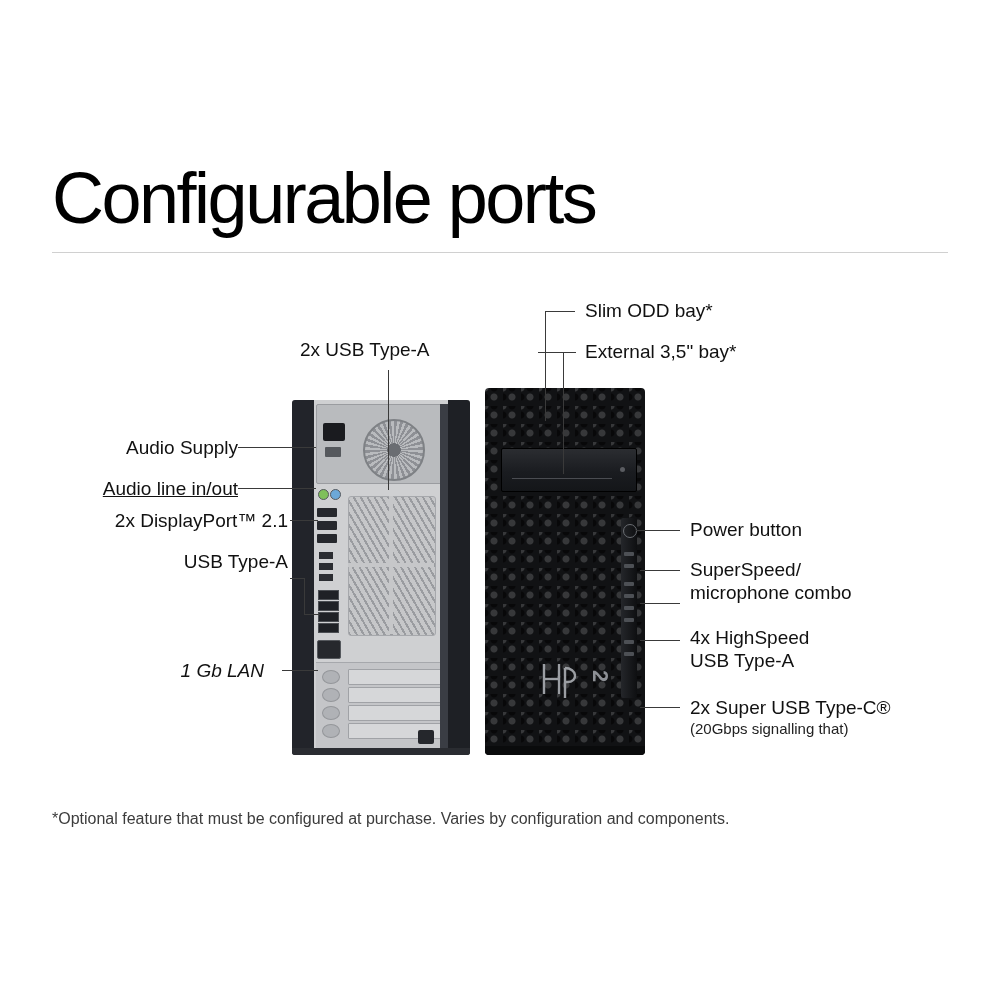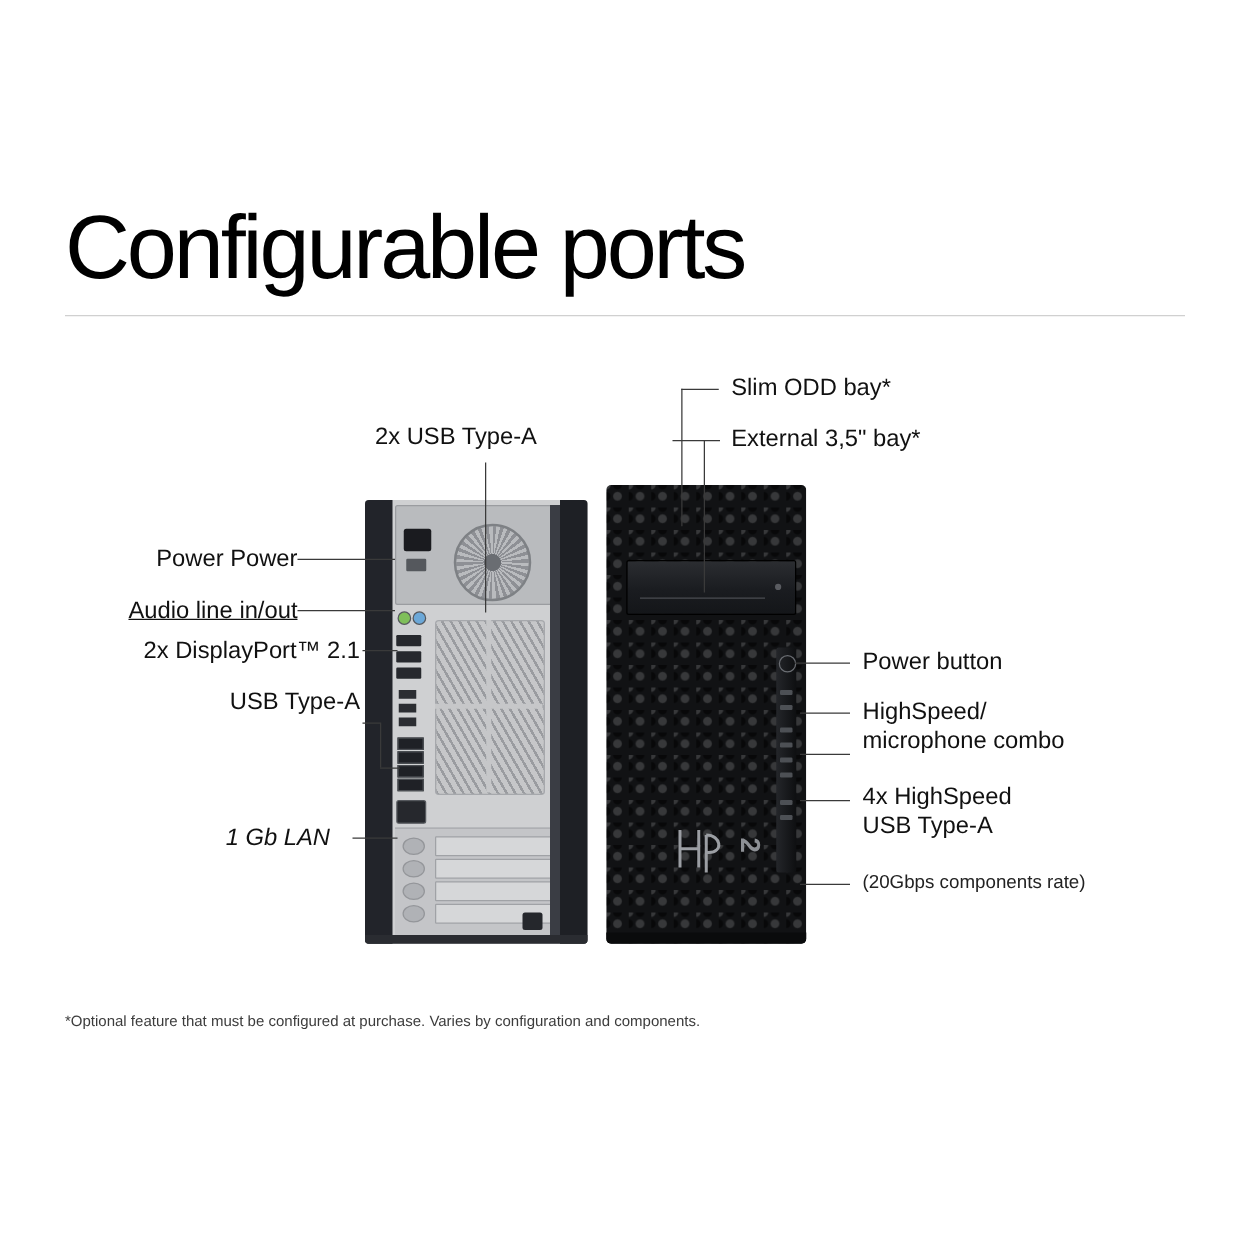--- a/index.html
+++ b/index.html
@@ -62,21 +62,21 @@
     background: #3a3a3a;
   }
   .leader.h { height: 1px; }
   .leader.v { width: 1px; }
 
   
   #footnote {
     position: absolute;
     left: 52px;
     top: 810px;
-    font-size: 12px;
+    font-size: 16px;
     color: #3c3c3c;
     white-space: nowrap;
   }
 
   
   #rear {
     position: absolute;
     left: 292px;
     top: 400px;
     width: 178px;
@@ -493,45 +493,46 @@
 
 <div class="leader h" style="left:640px; top:570px; width:40px;"></div>
 
 <div class="leader h" style="left:640px; top:603px; width:40px;"></div>
 <div class="leader h" style="left:640px; top:640px; width:40px;"></div>
 
 <div class="leader h" style="left:640px; top:707px; width:40px;"></div>
 
 <div class="label" style="left:300px; top:338px;">2x USB Type-A</div>
 
-<div class="label right-align" style="left:38px; top:436px; width:200px;">Power Power</div>
+<div class="label right-align" style="left:38px; top:436px; width:200px;">Audio Supply</div>
 
 <div class="label right-align" style="left:38px; top:477px; width:200px;text-decoration:underline;">Audio line in/out</div>
 
 <div class="label right-align" style="left:30px; top:509px; width:258px;">2x DisplayPort™ 2.1</div>
 
 <div class="label right-align" style="left:30px; top:550px; width:258px;">
   <span class="l2">USB Type-A</span>
 </div>
 
 <div class="label right-align" style="left:16px; top:659px; width:248px;font-style:italic;">1 Gb LAN</div>
 
 <div class="label" style="left:585px; top:299px;">Slim ODD bay*</div>
 
 <div class="label" style="left:585px; top:340px;">External 3,5" bay*</div>
 
 <div class="label" style="left:690px; top:518px;">Power button</div>
 
 <div class="label" style="left:690px; top:558px;">
-  <span class="l2">HighSpeed/</span>
+  <span class="l2">SuperSpeed/</span>
   <span class="l2">microphone combo</span>
 </div>
 
 <div class="label" style="left:690px; top:626px;">
   <span class="l2">4x HighSpeed</span>
   <span class="l2">USB Type-A</span>
 </div>
 
 <div class="label" style="left:690px; top:696px;">
-  <span class="sub">(20Gbps components rate)</span>
+  <span class="l2">2x Super USB Type-C®</span>
+  <span class="sub">(20Gbps signalling that)</span>
 </div>
 
 <div id="footnote">*Optional feature that must be configured at purchase. Varies by configuration and components.</div>
 
 </body></html>

